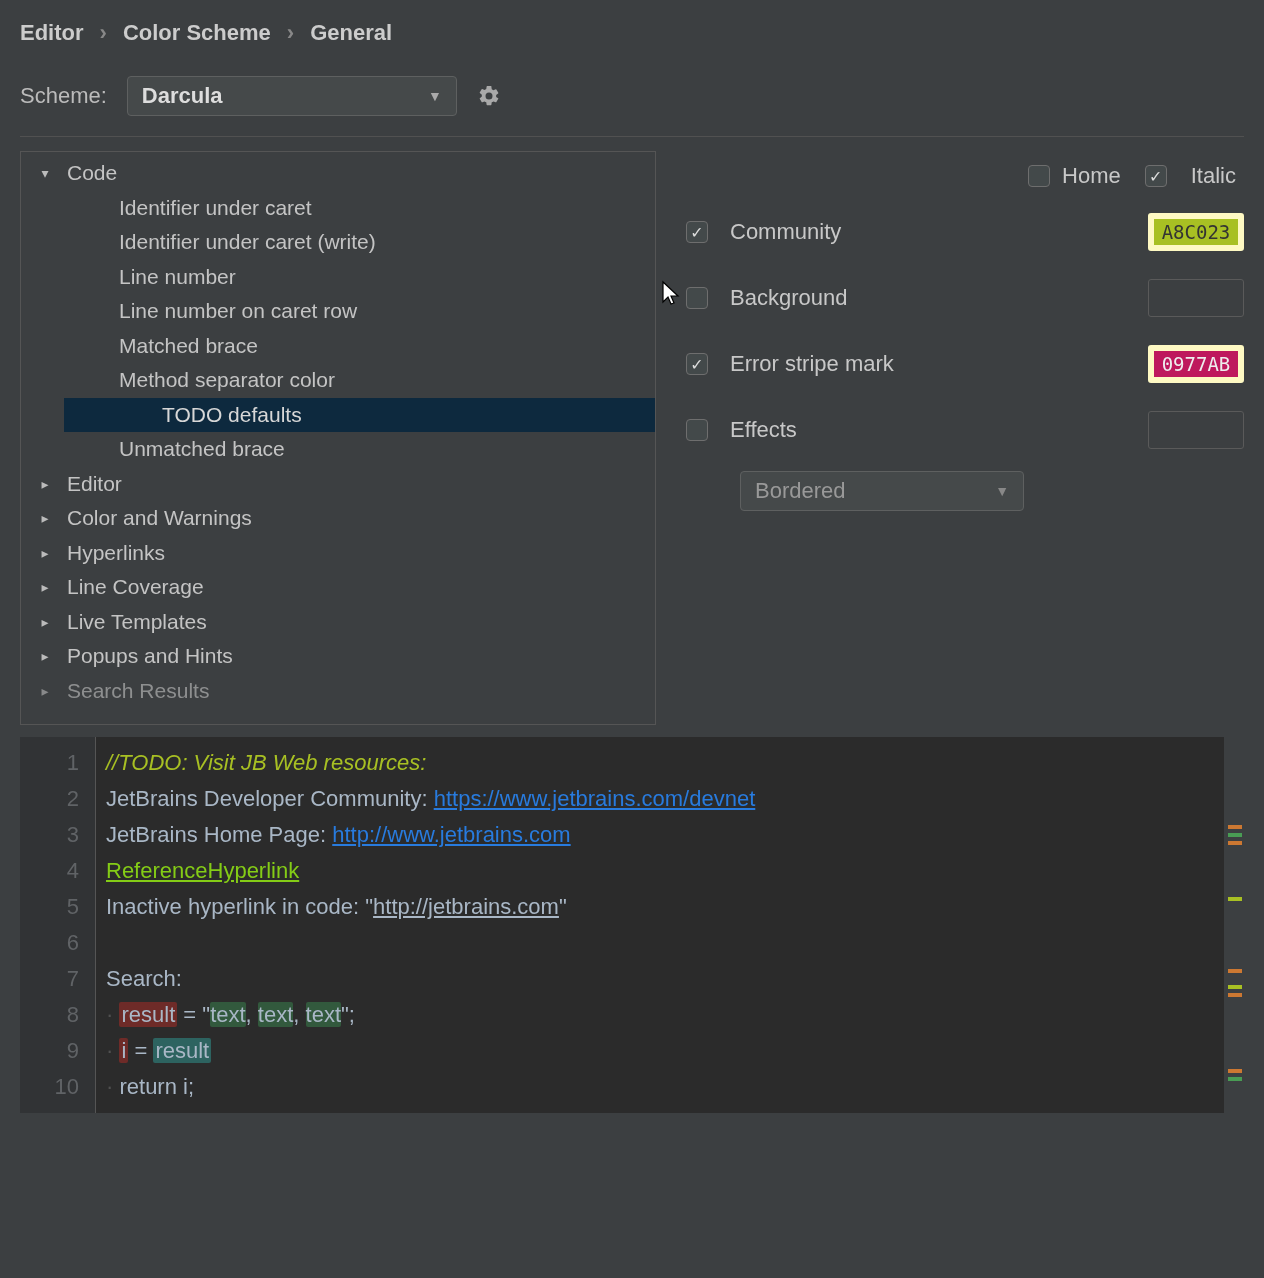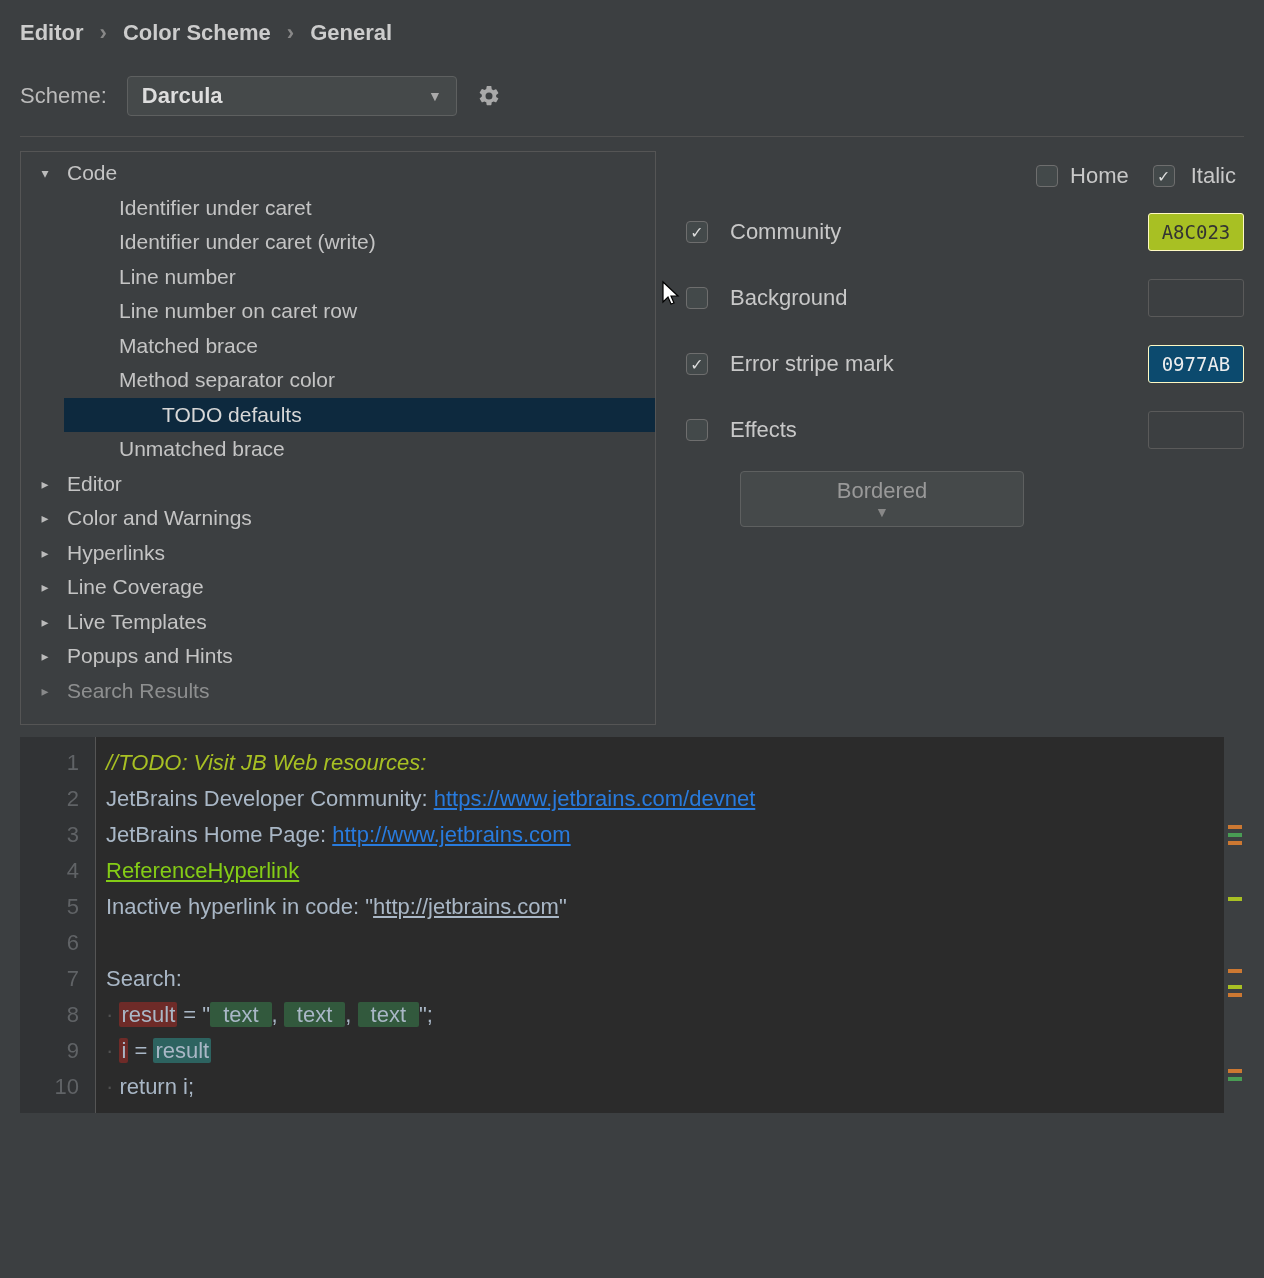--- a/index.html
+++ b/index.html
@@ -66,51 +66,50 @@
     align-items: center; justify-content: center;
     background: #43494a; color: #dddddd; font-size: 16px;
     flex-shrink: 0;
   }
   .chk.checked::after { content: "✓"; }
   .chk-label { color: #c8c8c8; flex: 1; }
   .swatch {
     width: 96px; height: 38px; border-radius: 3px;
     display: inline-flex; align-items: center; justify-content: center;
     font-family: monospace; font-size: 19px; font-weight: 500;
-    border: 1px solid #fef9c3;
+    border: 6px solid #fef9c3;
   }
   .swatch.empty { background: #3c3f41; border: 1px solid #5a5a5a; }
   .effects-dd {
     margin-left: 54px; margin-top: -6px;
     display: flex; align-items: center; justify-content: space-between;
     background: #45494a; border: 1px solid #5e6060;
     border-radius: 4px; padding: 6px 14px; width: 284px;
     color: #999999;
-    flex-direction: column;
   }
   .effects-dd .dd-arrow { color: #888; font-size: 14px; }
   .gutter {
     width: 76px; background: #313335;
     border-right: 1px solid #555;
     text-align: right; padding: 8px 16px 8px 0;
     color: #606366;
   }
   .gutter div { height: 36px; line-height: 36px; }
   .code {
     flex: 1; background: #2b2b2b; padding: 8px 0 8px 10px;
     color: #a9b7c6; position: relative;
     min-height: 360px;
   }
   .code-line { height: 36px; line-height: 36px; white-space: pre; }
   .todo { color: #a8c023; font-style: italic; }
   .link { color: #287bde; text-decoration: underline; }
   .reflink { color: #84cc16; text-decoration: underline; }
   .ws { color: #505050; }
   .hl-red { background: #6e2b28; padding: 0 2px; border-radius: 2px;}
-  .hl-green { background: #32593d; padding: 0 13px; border-radius: 2px; text-align: right;}
+  .hl-green { background: #32593d; padding: 0 0; border-radius: 2px; text-align: right;}
   .hl-teal { background: #2d6360; padding: 0 2px; border-radius: 2px;}
   .cursor-icon {
     position: absolute;
     left: 661px;
     top: 280px;
     pointer-events: none;
     z-index: 10;
   }
   .cursor-icon svg { width: 20px; height: 28px; }
   .content-wrap { position: relative; }
@@ -221,42 +220,42 @@
           </div>
       </div>
     </div>
 
     <div class="controls rightpane-col">
       <div class="top-checks">
         <div style="display:flex;align-items:center;gap:12px;">
           <span class="chk"></span>
           <span class="chk-label">Home</span>
         </div>
-        <div style="display:flex;align-items:center;gap:16px;text-align:right;">
+        <div style="display:flex;align-items:center;gap:24px;text-align:right;">
           <span class="chk checked"></span>
           <span class="chk-label">Italic</span>
         </div>
       </div>
 
       <div class="ctl-group">
         <span class="chk checked"></span>
         <span class="ctl-label">Community</span>
         <span class="swatch" style="background:#A8C023;color:#333;">A8C023</span>
       </div>
 
       <div class="ctl-group">
         <span class="chk"></span>
         <span class="ctl-label">Background</span>
         <span class="swatch empty"></span>
       </div>
 
       <div class="ctl-group">
         <span class="chk checked"></span>
         <span class="ctl-label">Error stripe mark</span>
-        <span class="swatch" style="background:#0c4a6e;color:#eee;">0977AB</span>
+        <span class="swatch" style="background:#be185d;color:#eee;">0977AB</span>
       </div>
 
       <div class="ctl-group">
         <span class="chk"></span>
         <span class="ctl-label">Effects</span>
         <span class="swatch empty"></span>
       </div>
 
       <div class="effects-dd">
         <span>Bordered</span>

